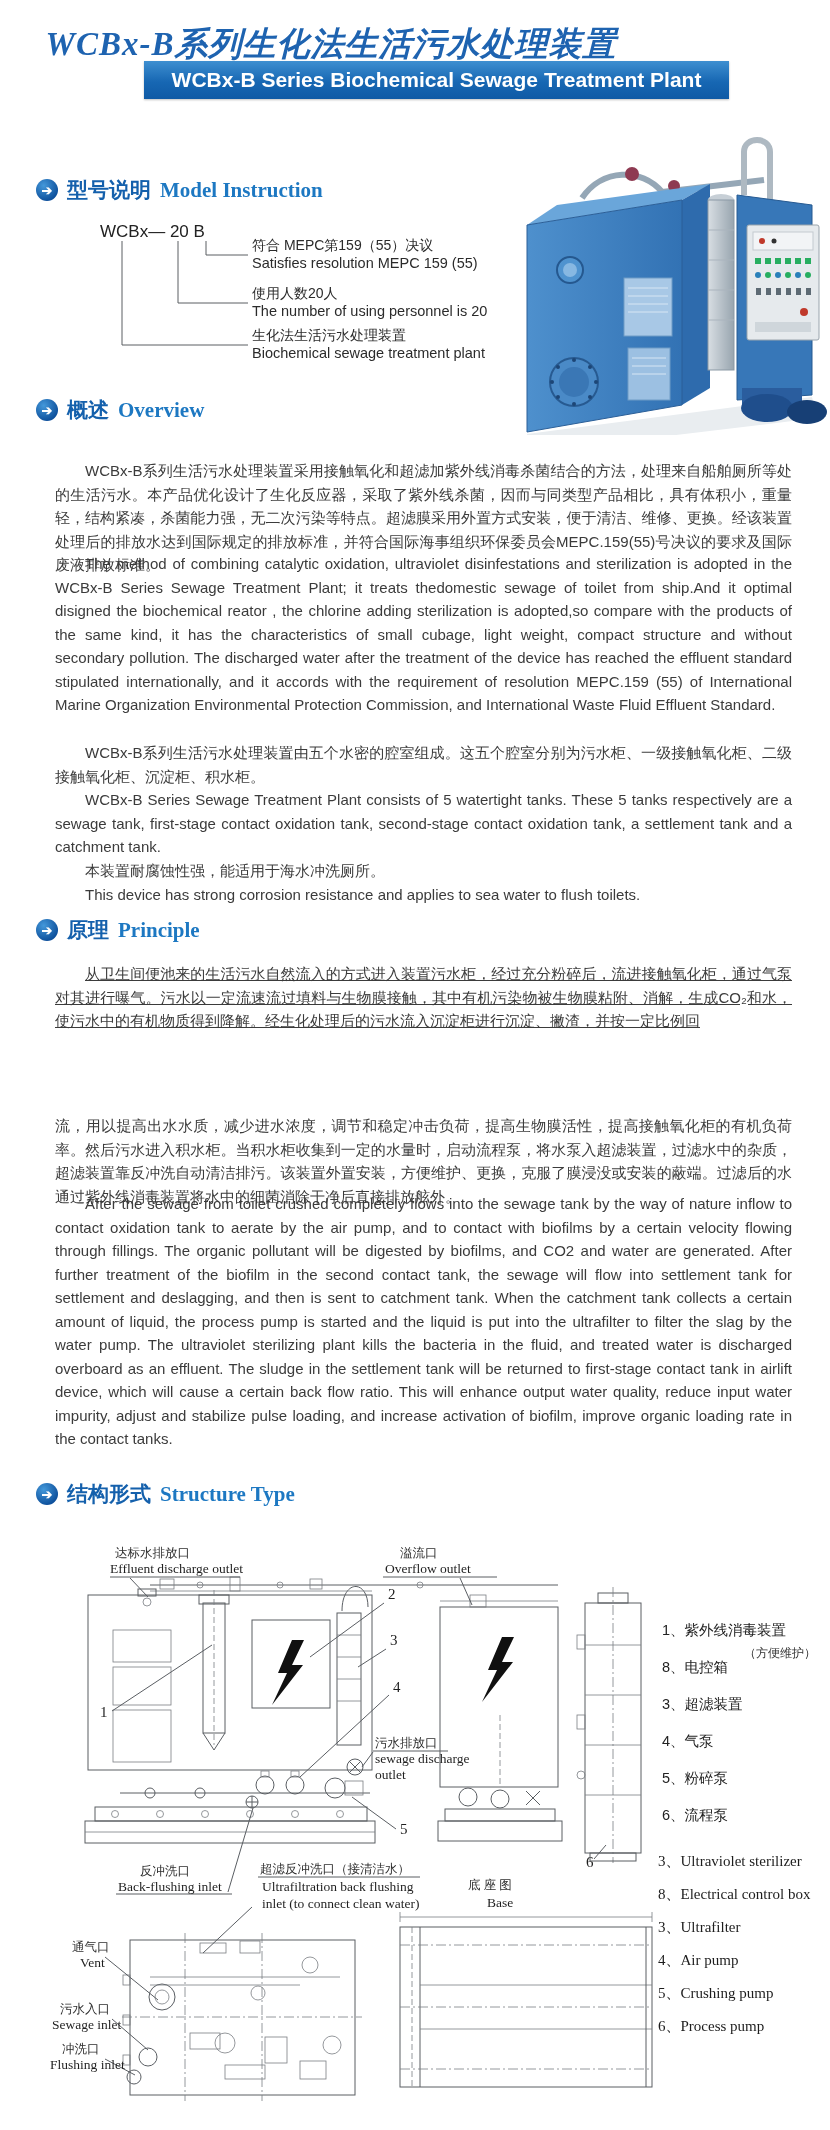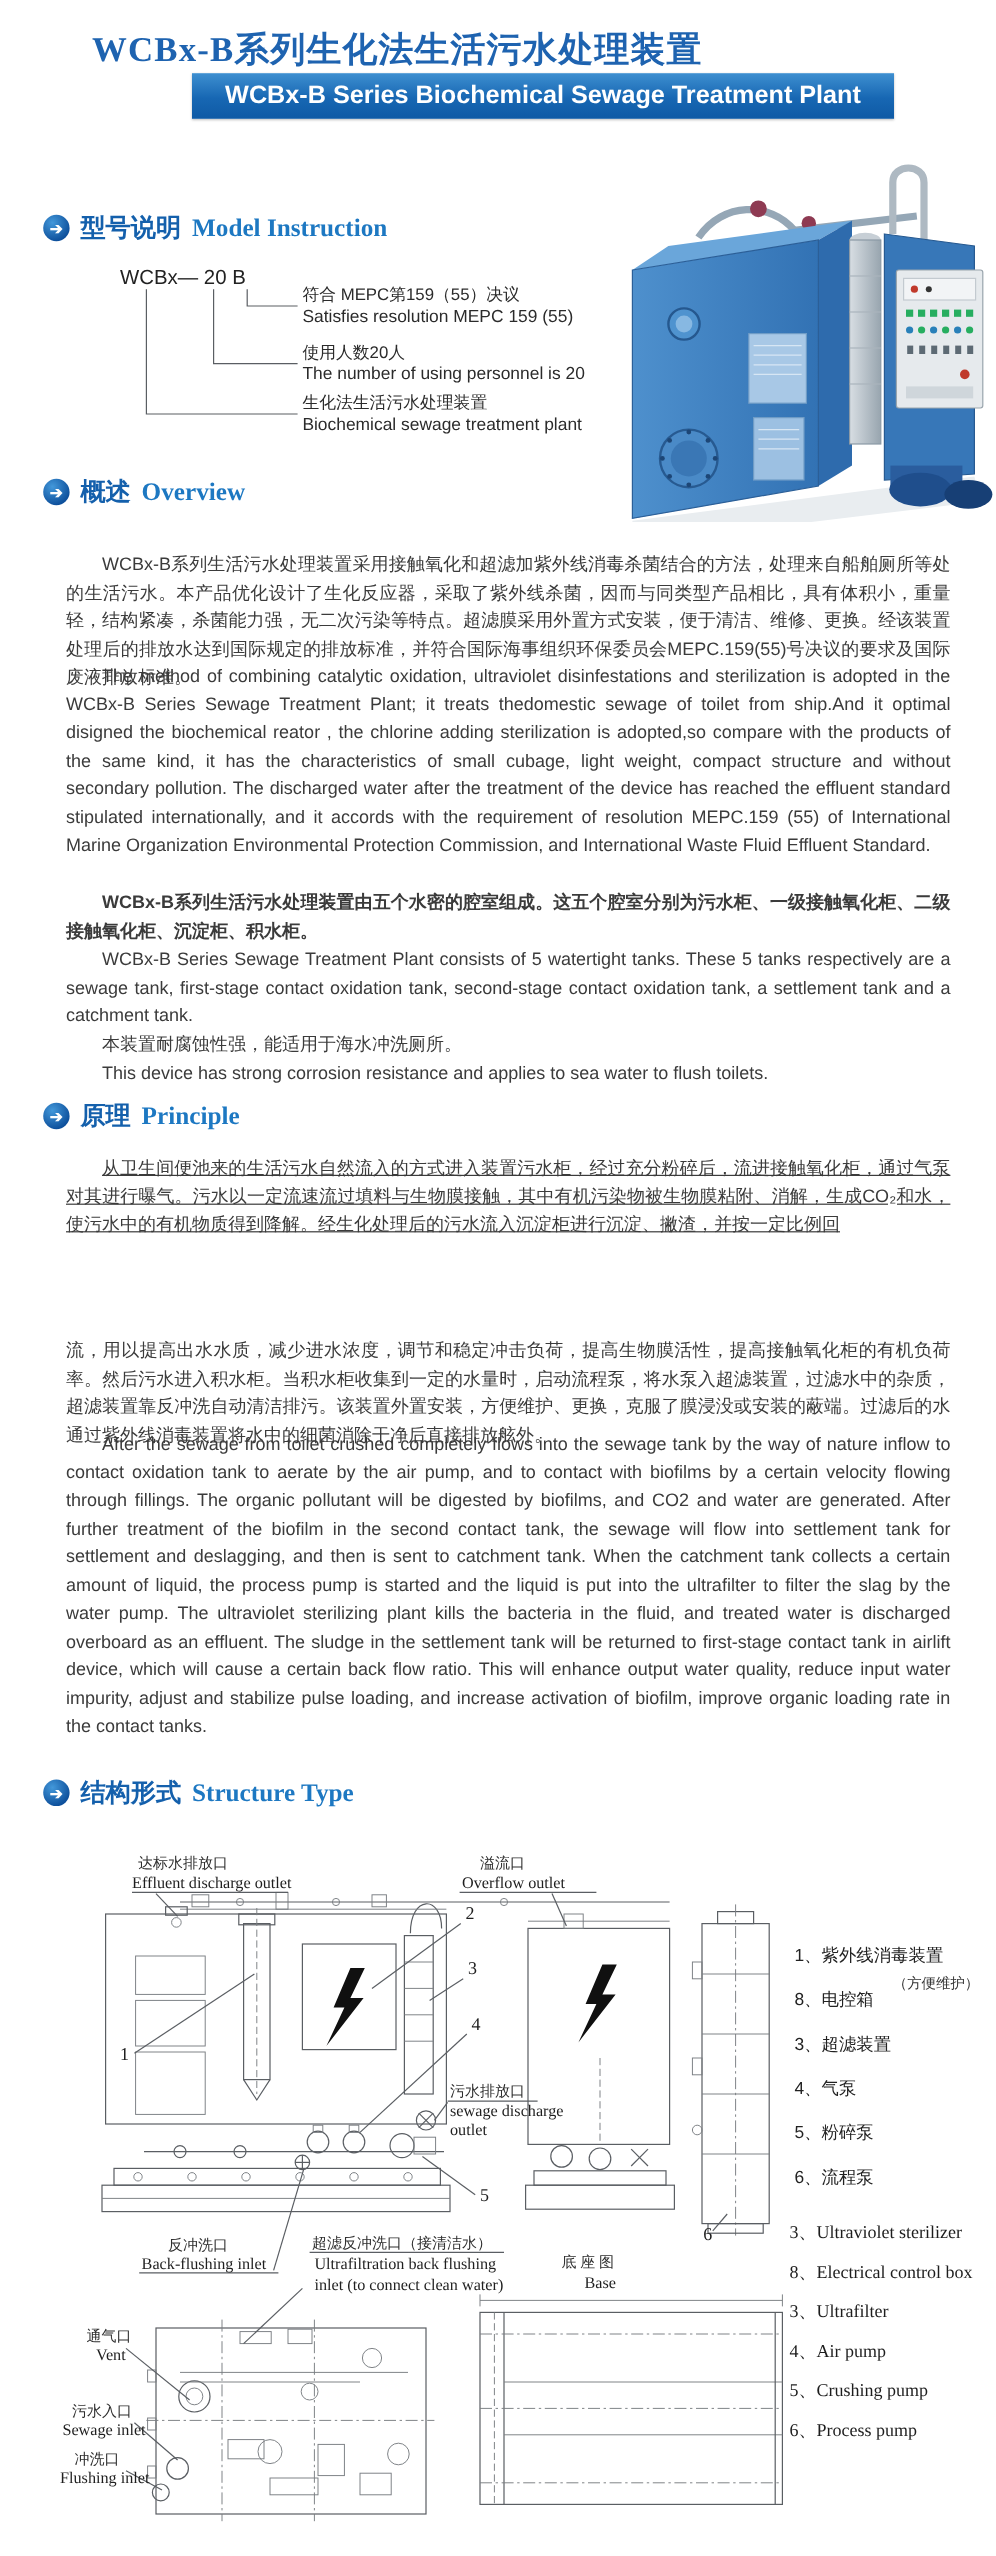--- a/index.html
+++ b/index.html
@@ -4,25 +4,25 @@
 <style>
   html,body{margin:0;padding:0;}
   body{
     width:830px;height:2130px;position:relative;background:#ffffff;
     font-family:"Liberation Sans",sans-serif;color:#3b3b3b;overflow:hidden;
   }
   .abs{position:absolute;}
   
   .doc-title{
     left:0;top:22px;width:662px;text-align:center;
-    font-family:"Liberation Serif",serif;font-weight:bold;font-size:29px;
-    color:#1e63b0;letter-spacing:1px;
+    font-family:"Liberation Serif",serif;font-weight:bold;font-size:33px;
+    color:#1e63b0;letter-spacing:1px;font-style:italic;
   }
   .banner{
-    left:160px;top:61px;width:585px;height:38px;
+    left:144px;top:61px;width:585px;height:38px;
     background:linear-gradient(180deg,#3e8fd0 0%,#1767b3 55%,#0f5aa5 100%);
     color:#ffffff;font-weight:bold;font-size:21px;text-align:center;line-height:38px;
     box-shadow:0 1px 2px rgba(0,0,0,.25);
   }
   
   .sec-head{position:absolute;left:36px;display:flex;align-items:center;gap:9px;}
   .sec-icon{
     width:22px;height:22px;border-radius:50%;flex:0 0 22px;
     background:radial-gradient(circle at 35% 30%,#4398da,#0d4f9b 75%);
     color:#fff;display:flex;align-items:center;justify-content:center;
@@ -173,21 +173,21 @@
   </g>
   <circle cx="292" cy="212" r="4" fill="#c0392b"></circle>
   <rect x="243" y="222" width="56" height="10" fill="#cfd6db"></rect>
   <rect x="230" y="288" width="60" height="18" fill="#2a5d9e"></rect>
   <ellipse cx="255" cy="308" rx="26" ry="14" fill="#1f4e8c"></ellipse>
   <ellipse cx="295" cy="312" rx="20" ry="12" fill="#173f75"></ellipse>
 </svg>
 
 <div class="para" style="top:459px;">WCBx-B系列生活污水处理装置采用接触氧化和超滤加紫外线消毒杀菌结合的方法，处理来自船舶厕所等处的生活污水。本产品优化设计了生化反应器，采取了紫外线杀菌，因而与同类型产品相比，具有体积小，重量轻，结构紧凑，杀菌能力强，无二次污染等特点。超滤膜采用外置方式安装，便于清洁、维修、更换。经该装置处理后的排放水达到国际规定的排放标准，并符合国际海事组织环保委员会MEPC.159(55)号决议的要求及国际废液排放标准。</div>
 <div class="para" style="top:552px;">The method of combining catalytic oxidation, ultraviolet disinfestations and sterilization is adopted in the WCBx-B Series Sewage Treatment Plant; it treats thedomestic sewage of toilet from ship.And it optimal disigned the biochemical reator , the chlorine adding sterilization is adopted,so compare with the products of the same kind, it has the characteristics of small cubage, light weight, compact structure and without secondary pollution. The discharged water after the treatment of the device has reached the effluent standard stipulated internationally, and it accords with the requirement of resolution MEPC.159 (55) of International Marine Organization Environmental Protection Commission, and International Waste Fluid Effluent Standard.</div>
-<div class="para" style="top:741px;font-weight:bold;">WCBx-B系列生活污水处理装置由五个水密的腔室组成。这五个腔室分别为污水柜、一级接触氧化柜、二级接触氧化柜、沉淀柜、积水柜。</div>
+<div class="para" style="top:741px;">WCBx-B系列生活污水处理装置由五个水密的腔室组成。这五个腔室分别为污水柜、一级接触氧化柜、二级接触氧化柜、沉淀柜、积水柜。</div>
 <div class="para" style="top:788px;">WCBx-B Series Sewage Treatment Plant consists of 5 watertight tanks. These 5 tanks respectively are a sewage tank, first-stage contact oxidation tank, second-stage contact oxidation tank, a settlement tank and a catchment tank.</div>
 <div class="para" style="top:859px;">本装置耐腐蚀性强，能适用于海水冲洗厕所。</div>
 <div class="para" style="top:883px;">This device has strong corrosion resistance and applies to sea water to flush toilets.</div>
 
 <div class="para" style="top:962px;text-decoration:underline;">从卫生间便池来的生活污水自然流入的方式进入装置污水柜，经过充分粉碎后，流进接触氧化柜，通过气泵对其进行曝气。污水以一定流速流过填料与生物膜接触，其中有机污染物被生物膜粘附、消解，生成CO₂和水，使污水中的有机物质得到降解。经生化处理后的污水流入沉淀柜进行沉淀、撇渣，并按一定比例回</div>
 <div class="para noindent" style="top:1096px;margin-top:18px;">流，用以提高出水水质，减少进水浓度，调节和稳定冲击负荷，提高生物膜活性，提高接触氧化柜的有机负荷率。然后污水进入积水柜。当积水柜收集到一定的水量时，启动流程泵，将水泵入超滤装置，过滤水中的杂质，超滤装置靠反冲洗自动清洁排污。该装置外置安装，方便维护、更换，克服了膜浸没或安装的蔽端。过滤后的水通过紫外线消毒装置将水中的细菌消除干净后直接排放舷外。</div>
 <div class="para" style="top:1192px;">After the sewage from toilet crushed completely flows into the sewage tank by the way of nature inflow to contact oxidation tank to aerate by the air pump, and to contact with biofilms by a certain velocity flowing through fillings. The organic pollutant will be digested by biofilms, and CO2 and water are generated. After further treatment of the biofilm in the second contact tank, the sewage will flow into settlement tank for settlement and deslagging, and then is sent to catchment tank. When the catchment tank collects a certain amount of liquid, the process pump is started and the liquid is put into the ultrafilter to filter the slag by the water pump. The ultraviolet sterilizing plant kills the bacteria in the fluid, and treated water is discharged overboard as an effluent. The sludge in the settlement tank will be returned to first-stage contact tank in airlift device, which will cause a certain back flow ratio. This will enhance output water quality, reduce input water impurity, adjust and stabilize pulse loading, and increase activation of biofilm, improve organic loading rate in the contact tanks.</div>
 
 <svg class="abs" style="left:0;top:1545px;" width="830" height="585" viewBox="0 0 830 585">
 

